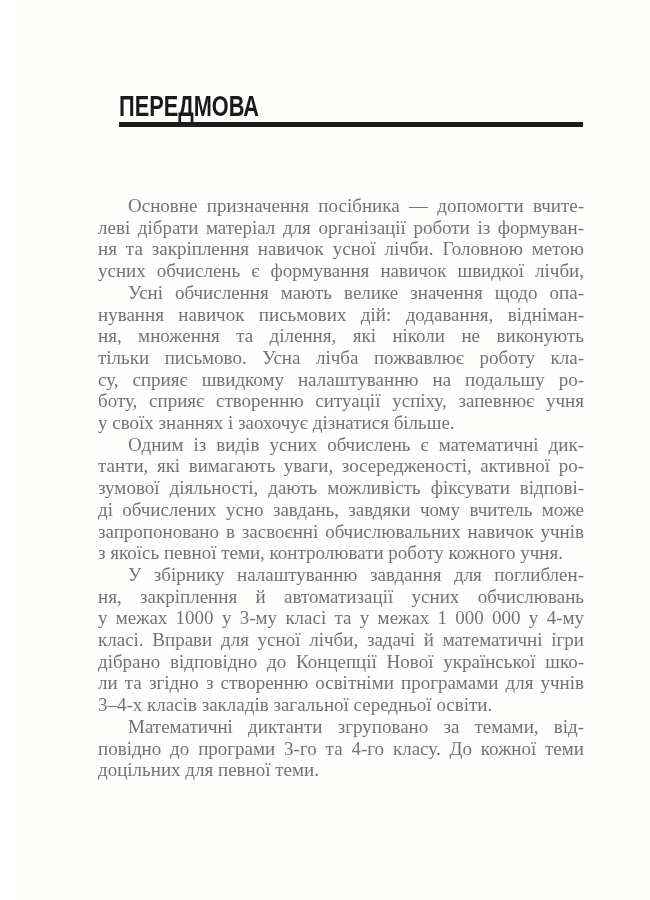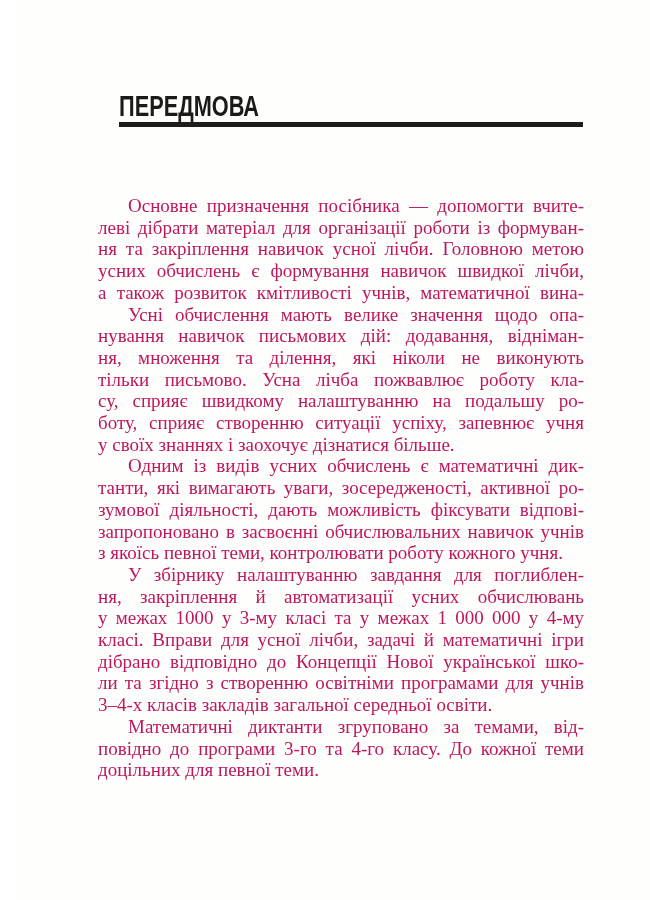--- a/index.html
+++ b/index.html
@@ -50,36 +50,36 @@
   }
   .line.first { text-indent: 30px; }
   .line.last { text-align-last: left; }
 </style>
 </head>
 <body>
 
 <div class="page" style="background: rgb(254, 254, 253);">
   <h1 class="title" style="color: rgb(27, 26, 25);">ПЕРЕДМОВА</h1>
   <div class="rule" style="background: rgb(30, 29, 27);"></div>
-  <div class="body" id="body-text" style="color: #be185d;">
+  <div class="body" id="body-text" style="color: #737373;">
       <div class="line first">Основне призначення посібника — допомогти вчите-</div>
       <div class="line">леві дібрати матеріал для організації роботи із формуван-</div>
       <div class="line">ня та закріплення навичок усної лічби. Головною метою</div>
       <div class="line">усних обчислень є формування навичок швидкої лічби,</div>
-      <div class="line">а також розвиток кмітливості учнів, математичної вина-</div>
       <div class="line first">Усні обчислення мають велике значення щодо опа-</div>
       <div class="line">нування навичок письмових дій: додавання, відніман-</div>
       <div class="line">ня, множення та ділення, які ніколи не виконують</div>
       <div class="line">тільки письмово. Усна лічба пожвавлює роботу кла-</div>
       <div class="line">су, сприяє швидкому налаштуванню на подальшу ро-</div>
       <div class="line">боту, сприяє створенню ситуації успіху, запевнює учня</div>
       <div class="line last">у своїх знаннях і заохочує дізнатися більше.</div>
       <div class="line first">Одним із видів усних обчислень є математичні дик-</div>
       <div class="line">танти, які вимагають уваги, зосередженості, активної ро-</div>
       <div class="line">зумової діяльності, дають можливість фіксувати відпові-</div>
+      <div class="line">ді обчислених усно завдань, завдяки чому вчитель може</div>
       <div class="line">запропоновано в засвоєнні обчислювальних навичок учнів</div>
       <div class="line last">з якоїсь певної теми, контролювати роботу кожного учня.</div>
       <div class="line first">У збірнику налаштуванню завдання для поглиблен-</div>
       <div class="line">ня, закріплення й автоматизації усних обчислювань</div>
       <div class="line">у межах 1000 у 3-му класі та у межах 1 000 000 у 4-му</div>
       <div class="line">класі. Вправи для усної лічби, задачі й математичні ігри</div>
       <div class="line">дібрано відповідно до Концепції Нової української шко-</div>
       <div class="line">ли та згідно з створенню освітніми програмами для учнів</div>
       <div class="line last">3–4-х класів закладів загальної середньої освіти.</div>
       <div class="line first">Математичні диктанти згруповано за темами, від-</div>

